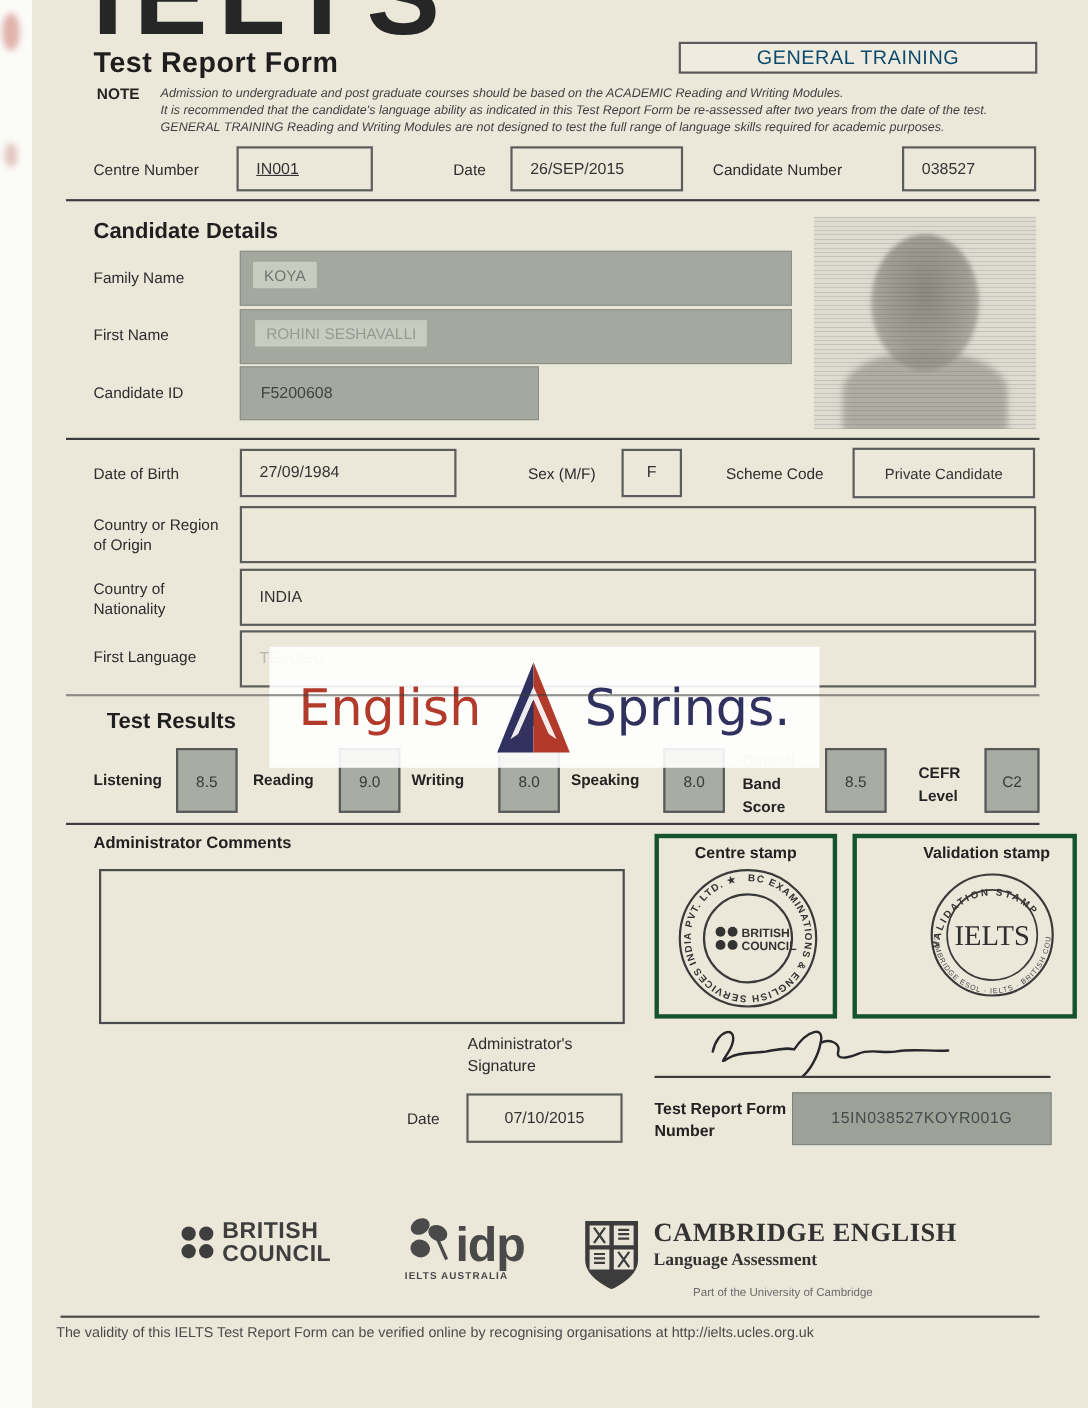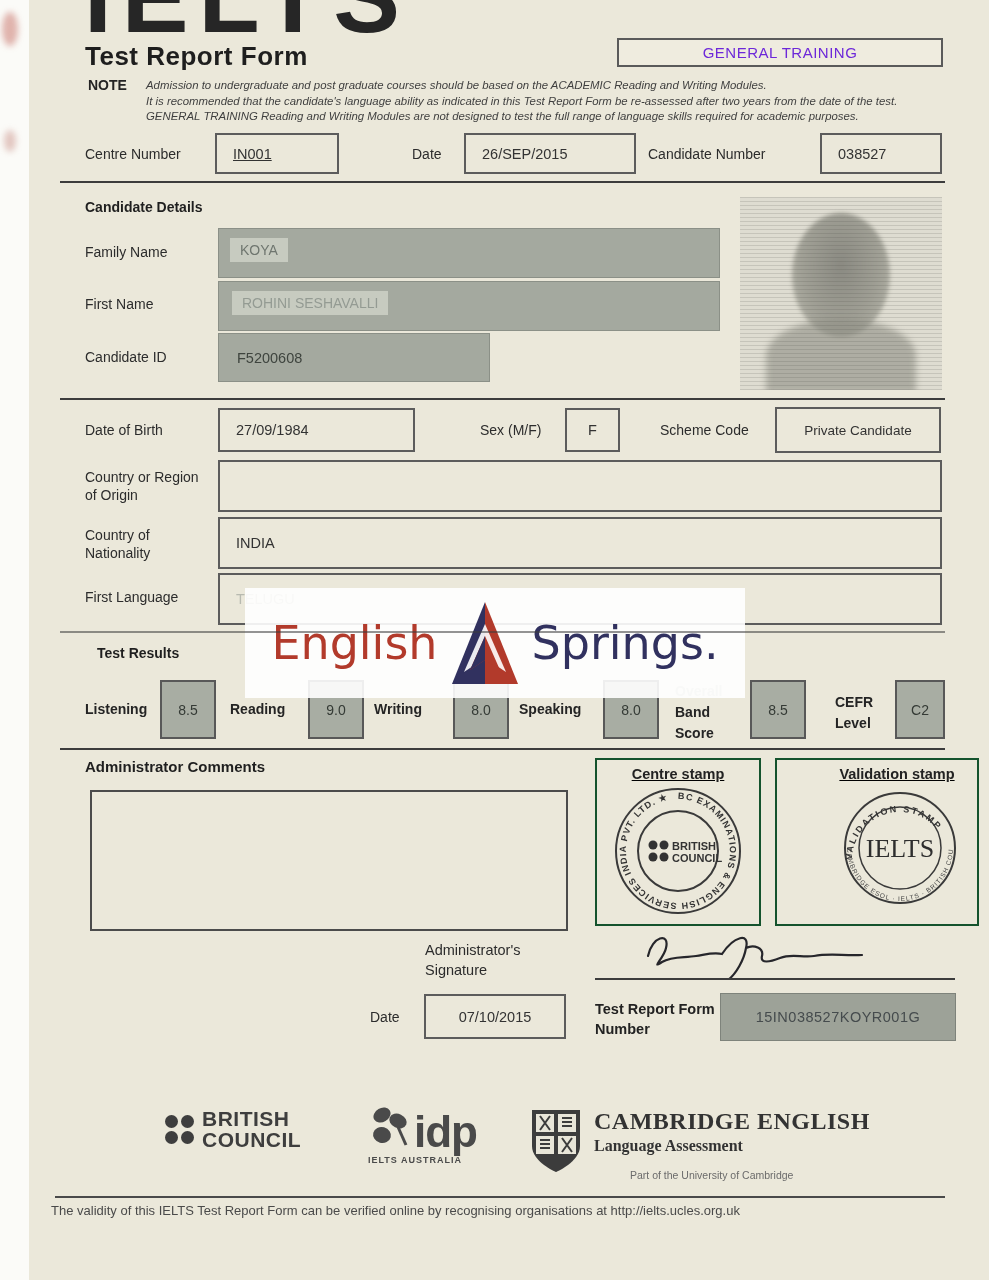--- a/index.html
+++ b/index.html
@@ -6,52 +6,52 @@
   html,body { width:989px; height:1280px; }
   body { font-family:"Liberation Sans", sans-serif; background:#f4f2ea; }
   .page { position:relative; width:989px; height:1280px; background:#ebe8da; overflow:hidden; }
   .scan-edge { position:absolute; left:0; top:0; width:29px; height:1280px; background:#fbfbf8; }
   .smudge { position:absolute; border-radius:50%; filter:blur(3px); }
 
   
   .ielts-clip { position:absolute; left:84px; top:0; width:380px; height:37px; overflow:hidden; }
   .ielts-clip span { display:block; margin-top:-60px; font-size:100px; font-weight:bold; letter-spacing:10px; color:#262626; font-family:"Liberation Sans", sans-serif; }
   .trf-title { position:absolute; left:85px; top:41px; font-size:26px; font-weight:bold; color:#1e1e1e; letter-spacing:.5px; }
-  .module-box { position:absolute; left:617px; top:38px; width:326px; height:29px; border:2px solid #5a5a5a; background:#efecdf; display:flex; align-items:center; justify-content:center; font-size:15px; color:#6d28d9; letter-spacing:.5px; }
+  .module-box { position:absolute; left:617px; top:38px; width:326px; height:29px; border:2px solid #5a5a5a; background:#efecdf; display:flex; align-items:center; justify-content:center; font-size:18px; color:#0c4a6e; letter-spacing:.5px; }
   .note-label { position:absolute; left:88px; top:77px; font-size:14px; font-weight:bold; color:#242424; }
   .note-lines { position:absolute; left:146px; top:78px; width:810px; font-size:11.4px; font-style:italic; color:#3f3f3f; line-height:15.5px; }
 
   .field-label { position:absolute; font-size:14px; color:#2c2c2c; }
   .vbox { position:absolute; border:2px solid #5c5c5c; background:transparent; display:flex; align-items:center; font-size:14.5px; color:#333; }
   .vbox.center { justify-content:center; }
   .vbox.padded { padding-left:16px; }
 
   .rule { position:absolute; background:#3c3c3c; }
 
-  .section-head { position:absolute; font-size:14px; font-weight:bold; color:#1f1f1f; }
+  .section-head { position:absolute; font-size:20px; font-weight:bold; color:#1f1f1f; }
 
   .grey-box { position:absolute; background:#a4a99f; border:1px solid #8b9087; }
   .patch { position:absolute; background:#c7cbc0; padding:4px 10px; font-size:14px; }
 
   .photo { position:absolute; left:740px; top:197px; width:202px; height:193px; background:#dedcd1; overflow:hidden; }
   .photo .head { position:absolute; left:52px; top:16px; width:98px; height:124px; border-radius:50%; background:radial-gradient(ellipse at 50% 42%, #6f6f68 0%, #8b8b81 55%, #b0b0a4 100%); filter:blur(2px); opacity:.75; }
   .photo .shoulders { position:absolute; left:26px; top:122px; width:150px; height:74px; border-radius:50% 50% 0 0; background:#8f8f85; filter:blur(3px); opacity:.6; }
   .photo .lines { position:absolute; inset:0; background:repeating-linear-gradient(0deg, rgba(70,70,64,.16) 0 1px, transparent 1px 4px); }
 
   .wm-box { position:absolute; left:245px; top:588px; width:500px; height:110px; background:rgba(255,255,255,.9); z-index:2; display:flex; align-items:center; justify-content:center; gap:10px; }
   .wm-word1 { font-size:46px; color:#b23a2b; font-family:"DejaVu Sans", sans-serif; }
   .wm-word2 { font-size:46px; color:#31315f; font-family:"DejaVu Sans", sans-serif; }
   .rule.over-wm { z-index:3; opacity:.55; }
 
   .score-label { position:absolute; font-size:14px; font-weight:bold; color:#242424; line-height:21px; }
   .score-label .faded { color:#b9bcb2; }
   .score-box { position:absolute; top:680px; width:56px; height:59px; background:#a8ada3; border:2px solid #585858; display:flex; align-items:center; justify-content:center; font-size:14px; color:#343a35; }
 
   .comments-box { position:absolute; left:90px; top:790px; width:478px; height:141px; border:2px solid #4b4b4b; }
-  .stamp-box { position:absolute; top:758px; height:168px; border:2px solid #14532d;text-decoration:underline; }
+  .stamp-box { position:absolute; top:758px; height:168px; border:4px solid #14532d; }
   .stamp-box .stamp-title { text-align:center; margin-top:6px; font-size:14.5px; font-weight:bold; color:#222; }
 
   .sig-label { position:absolute; left:425px; top:940px; font-size:14.5px; color:#2c2c2c; line-height:20px; }
   .sig-line { position:absolute; left:595px; top:978px; width:360px; height:2px; background:#3c3c3c; }
   .trf-num-label { position:absolute; left:595px; top:999px; font-size:14.5px; font-weight:bold; color:#222; line-height:20px; }
   .trf-num-box { position:absolute; left:720px; top:993px; width:236px; height:48px; background:#9da298; border:1px solid #7e837b; display:flex; align-items:center; justify-content:center; font-size:14.5px; color:#454b4d; letter-spacing:.5px; }
 
   .bc-logo { position:absolute; left:165px; top:1108px; display:flex; gap:8px; align-items:center; }
   .bc-dots { display:grid; grid-template-columns:13px 13px; grid-gap:3px; }
   .bc-dots i { width:13px; height:13px; border-radius:50%; background:#3e3e3e; }
@@ -85,21 +85,21 @@
   <div class="note-label">NOTE</div>
   <div class="note-lines">
     <div>Admission to undergraduate and post graduate courses should be based on the ACADEMIC Reading and Writing Modules.</div>
     <div>It is recommended that the candidate's language ability as indicated in this Test Report Form be re-assessed after two years from the date of the test.</div>
     <div>GENERAL TRAINING Reading and Writing Modules are not designed to test the full range of language skills required for academic purposes.</div>
   </div>
 
   <div class="field-label" style="left:85px;top:146px;">Centre Number</div>
   <div class="vbox padded" style="left:215px;top:133px;width:124px;height:41px;text-decoration:underline;">IN001</div>
   <div class="field-label" style="left:412px;top:146px;">Date</div>
-  <div class="vbox padded" style="left:464px;top:133px;width:172px;height:41px;">26/SEP/2015</div>
+  <div class="vbox padded" style="left:464px;top:133px;width:157px;height:41px;">26/SEP/2015</div>
   <div class="field-label" style="left:648px;top:146px;">Candidate Number</div>
   <div class="vbox padded" style="left:820px;top:133px;width:122px;height:41px;">038527</div>
 
   <div class="rule" style="left:60px;top:181px;width:885px;height:2px;"></div>
 
   <div class="section-head" style="left:85px;top:199px;">Candidate Details</div>
 
   <div class="field-label" style="left:85px;top:244px;">Family Name</div>
   <div class="grey-box" style="left:218px;top:228px;width:502px;height:50px;"></div>
   <div class="patch" style="left:230px;top:238px;color:#6f766f;">KOYA</div>

